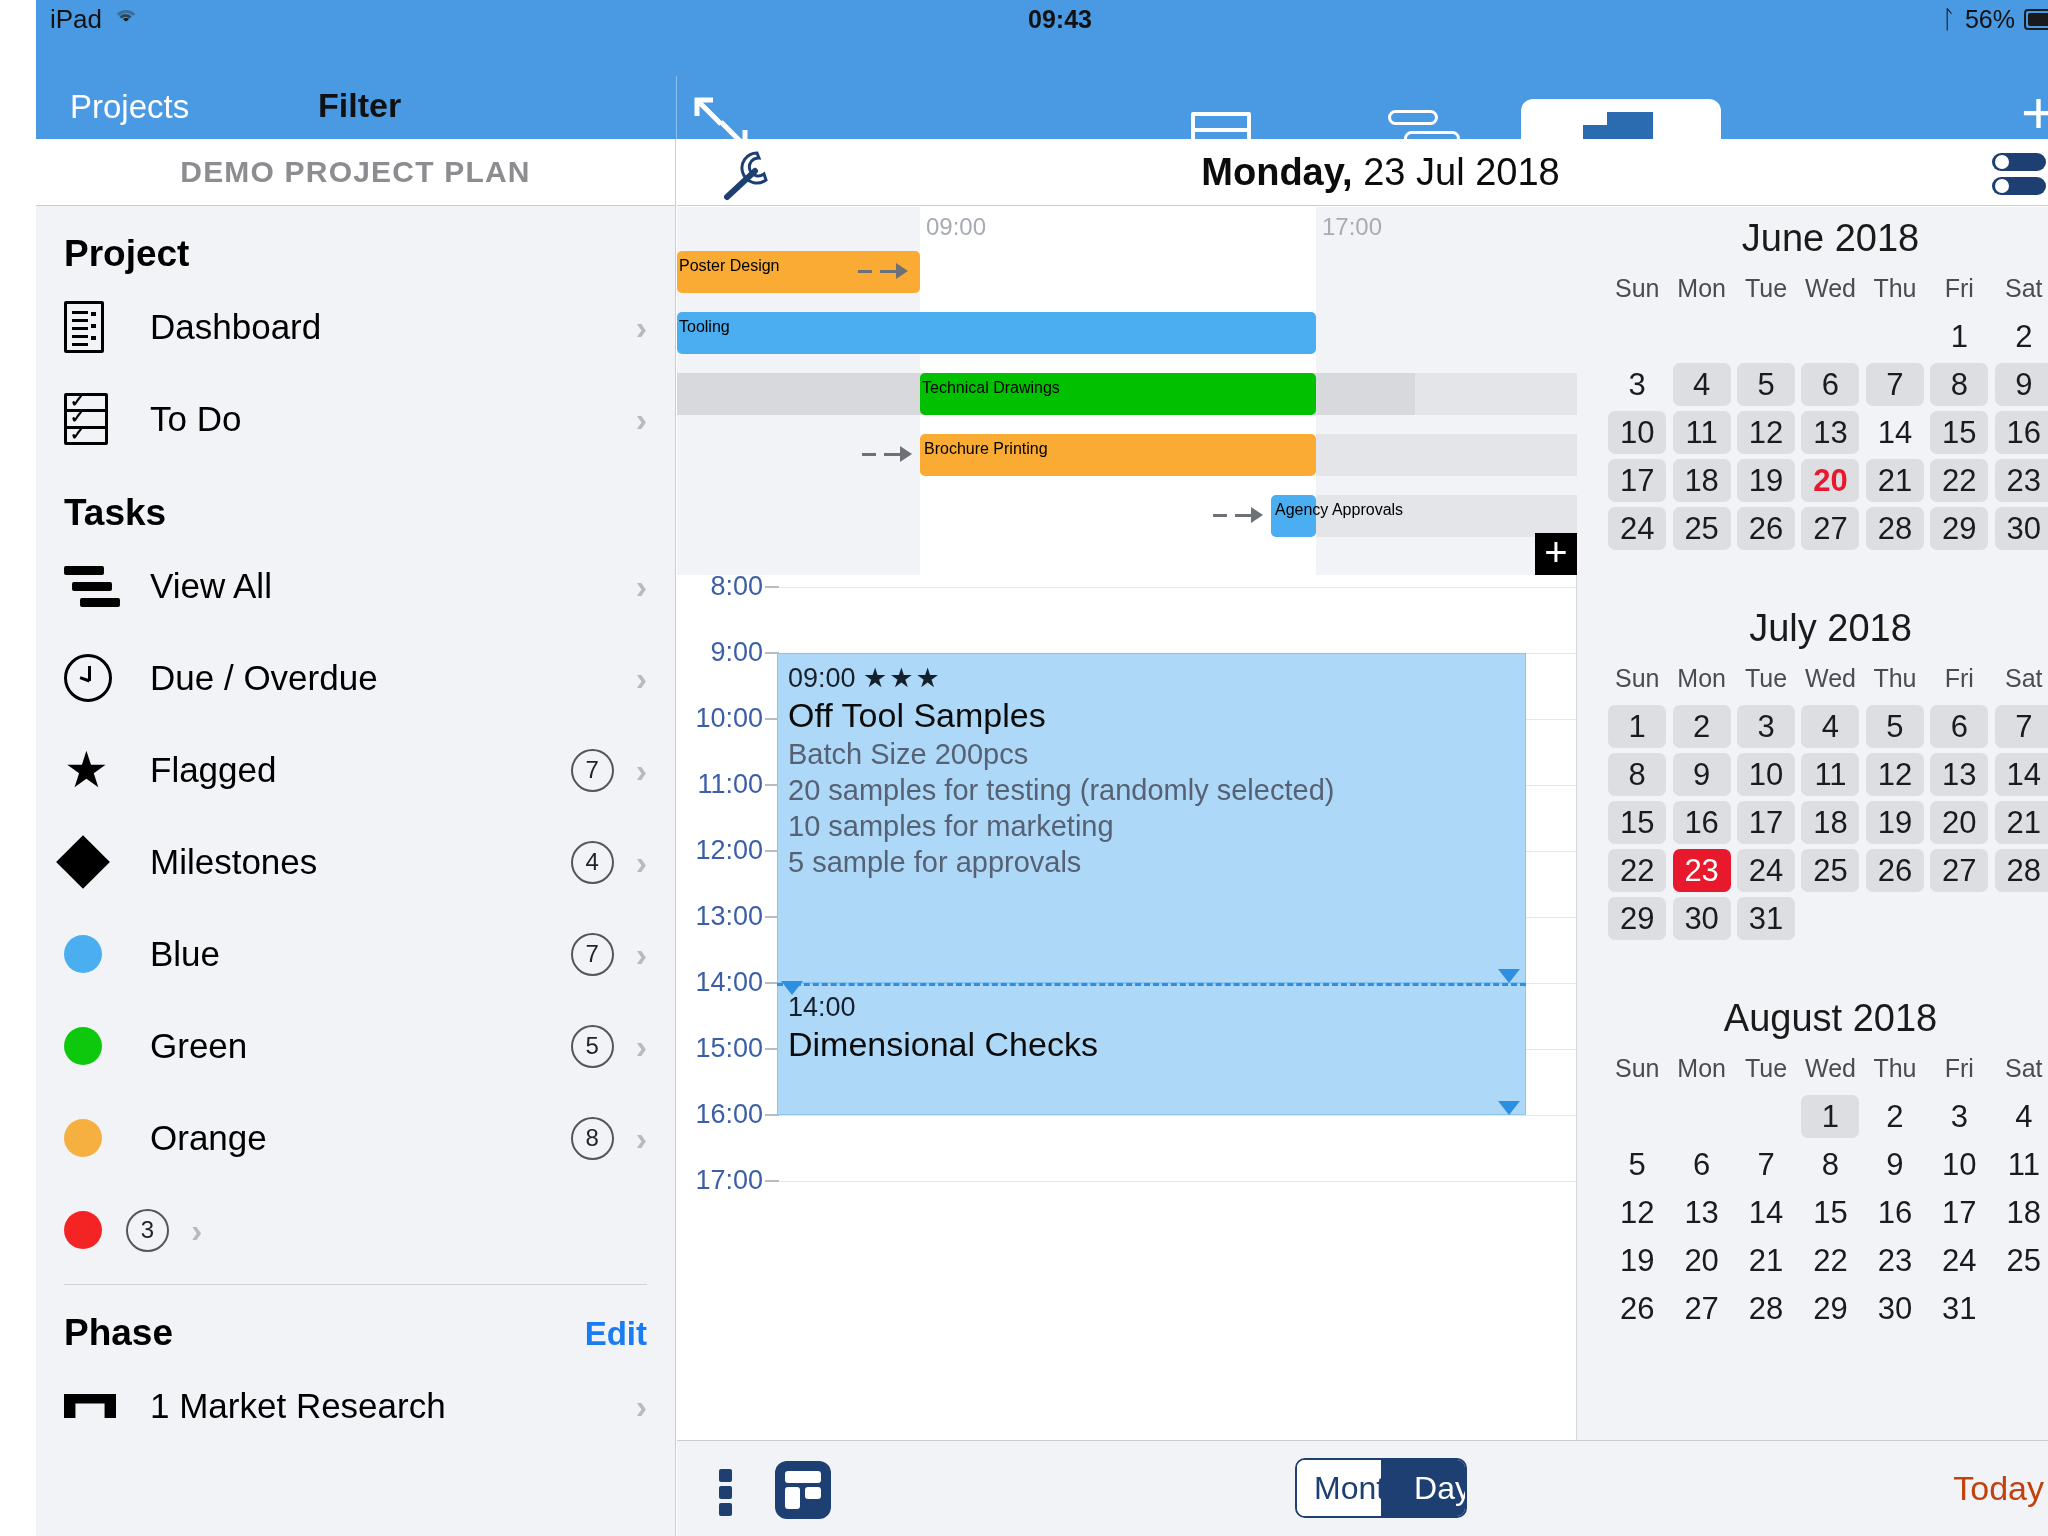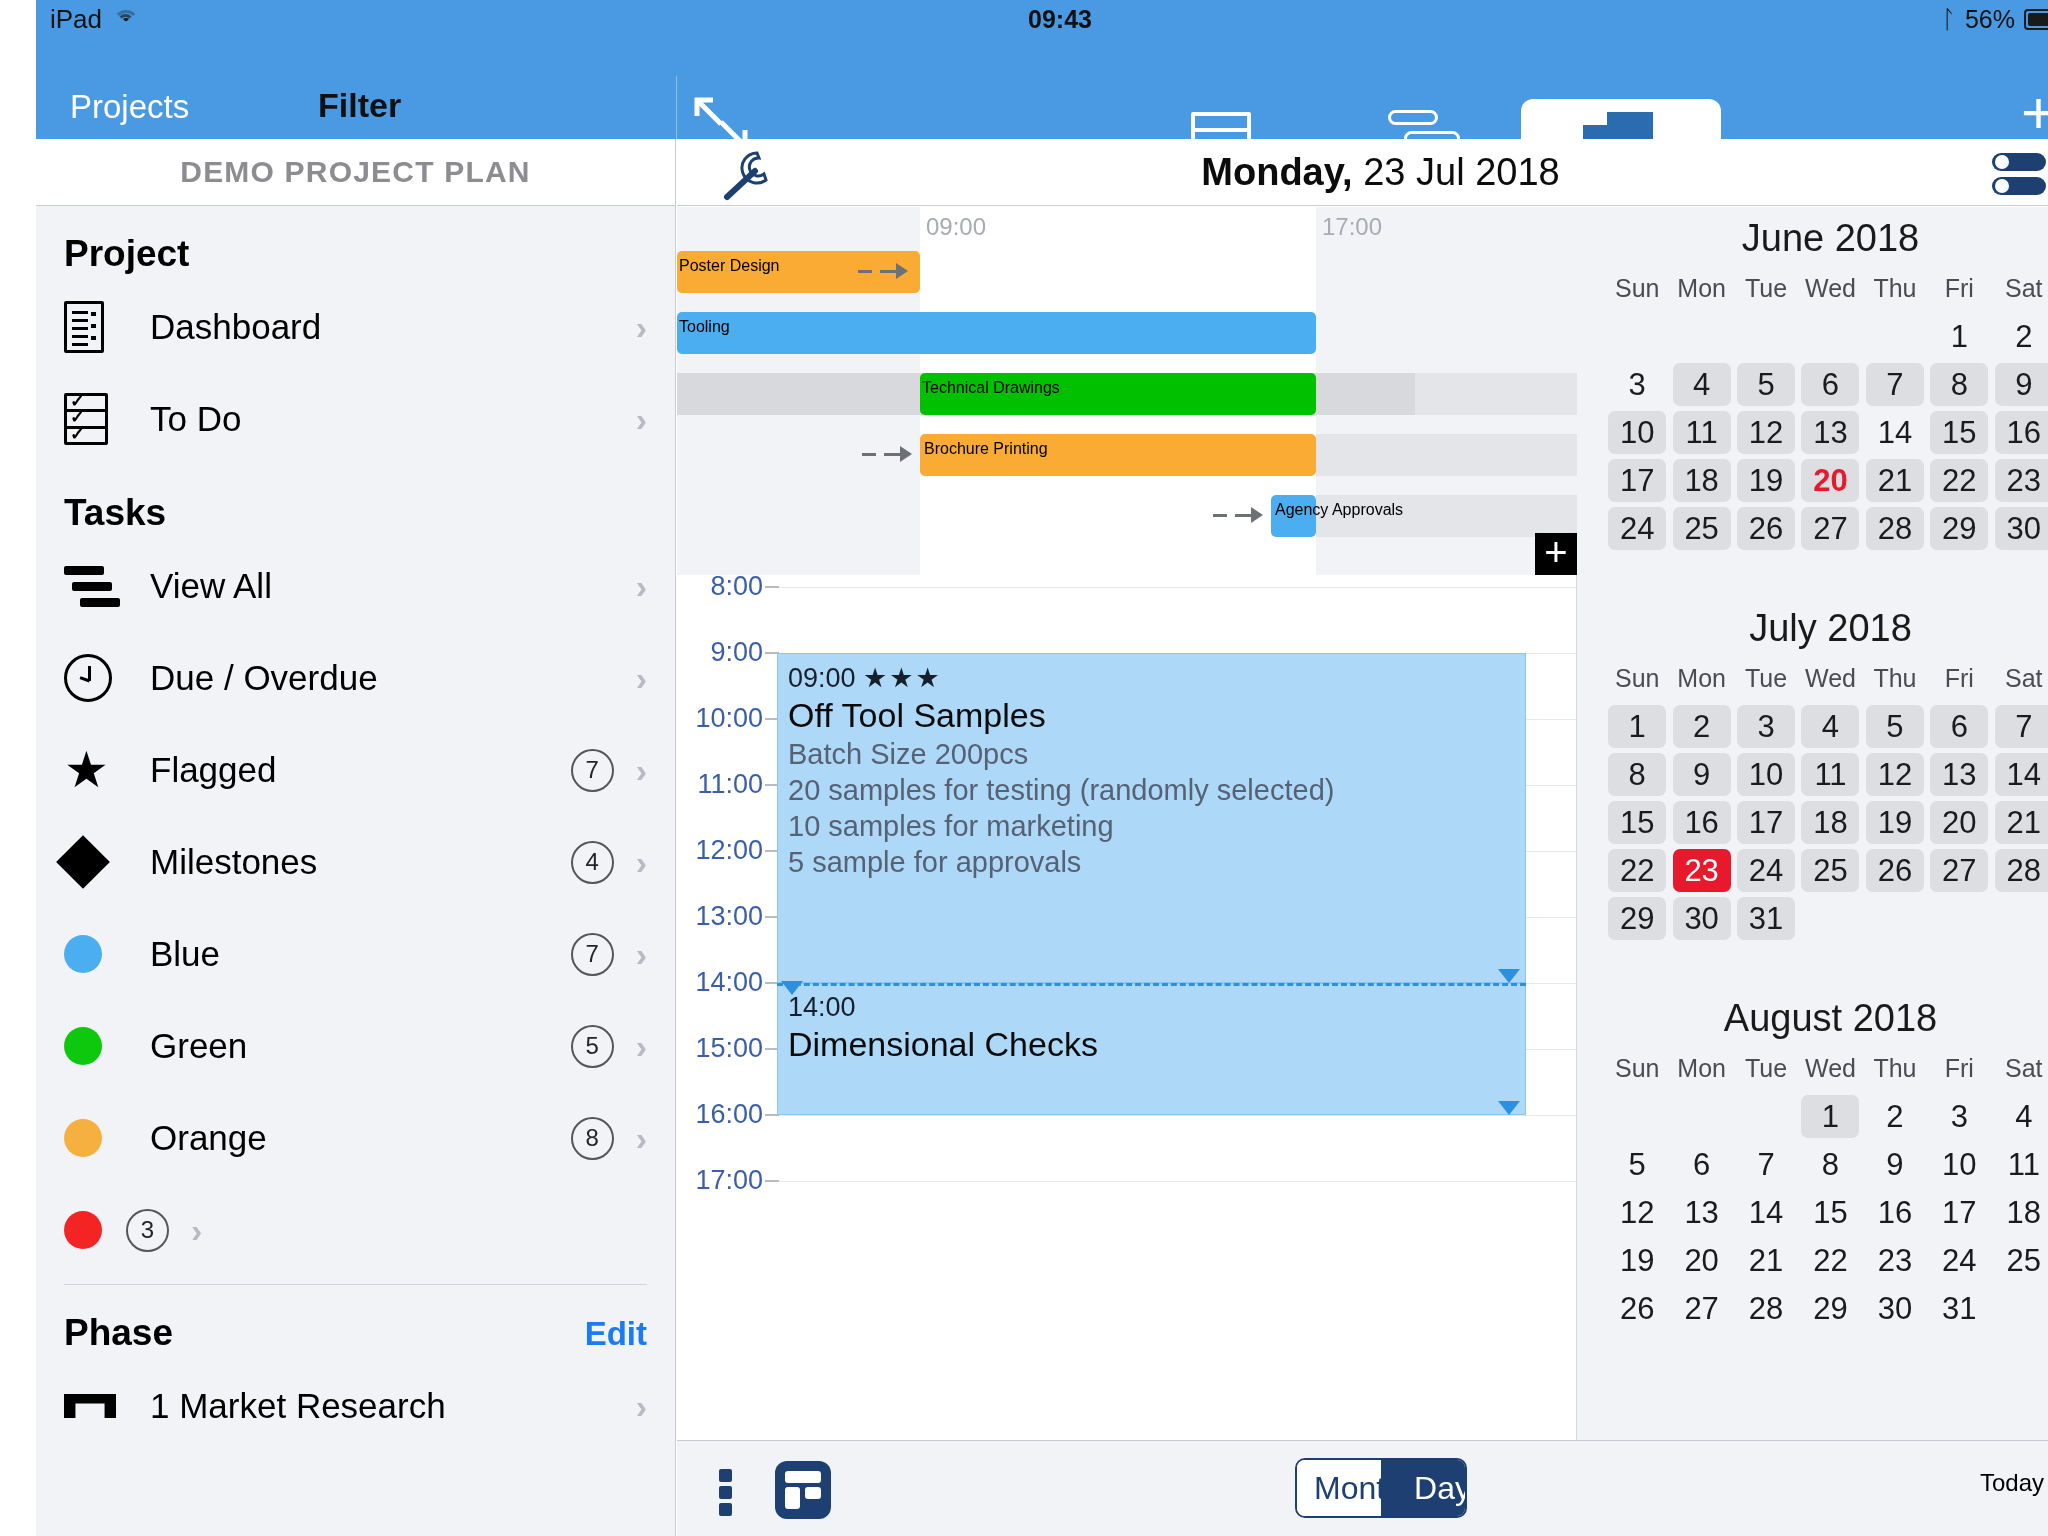--- a/index.html
+++ b/index.html
@@ -178,21 +178,21 @@
   .tb-layout { position:absolute; left:98px; top:20px; width:56px; height:58px; background:#1d3f72; border-radius:12px; cursor:pointer;}
   .tb-layout i { position:absolute; background:#fff; border-radius:3px; }
   .tb-layout i:nth-child(1){ left:10px; top:10px; width:36px; height:12px; }
   .tb-layout i:nth-child(2){ left:10px; top:26px; width:15px; height:22px; }
   .tb-layout i:nth-child(3){ left:30px; top:26px; width:16px; height:12px; }
   .seg { position:absolute; left:50%; transform:translateX(-50%); top:17px; height:60px; display:flex;
          border:2px solid #1d3f72; border-radius:10px; overflow:hidden; }
   .seg div { width:84px; display:flex; align-items:center; justify-content:center; font-size:32px; cursor:pointer;padding-left:40px; }
   .seg .off { background:#fff; color:#1d3f72; }
   .seg .on { background:#1d3f72; color:#fff; }
-  .tb-today { position:absolute; right:40px; top:28px; font-size:24px; color:#000000; cursor:pointer; }
+  .tb-today { position:absolute; right:40px; top:28px; font-size:34px; color:#c2410c; cursor:pointer; }
 </style>
 </head>
 <body>
 
 <div id="root">
 
   <div class="statusbar">
     <div class="sb-left">
       <span>iPad</span>
       <span class="wifi-ico">

